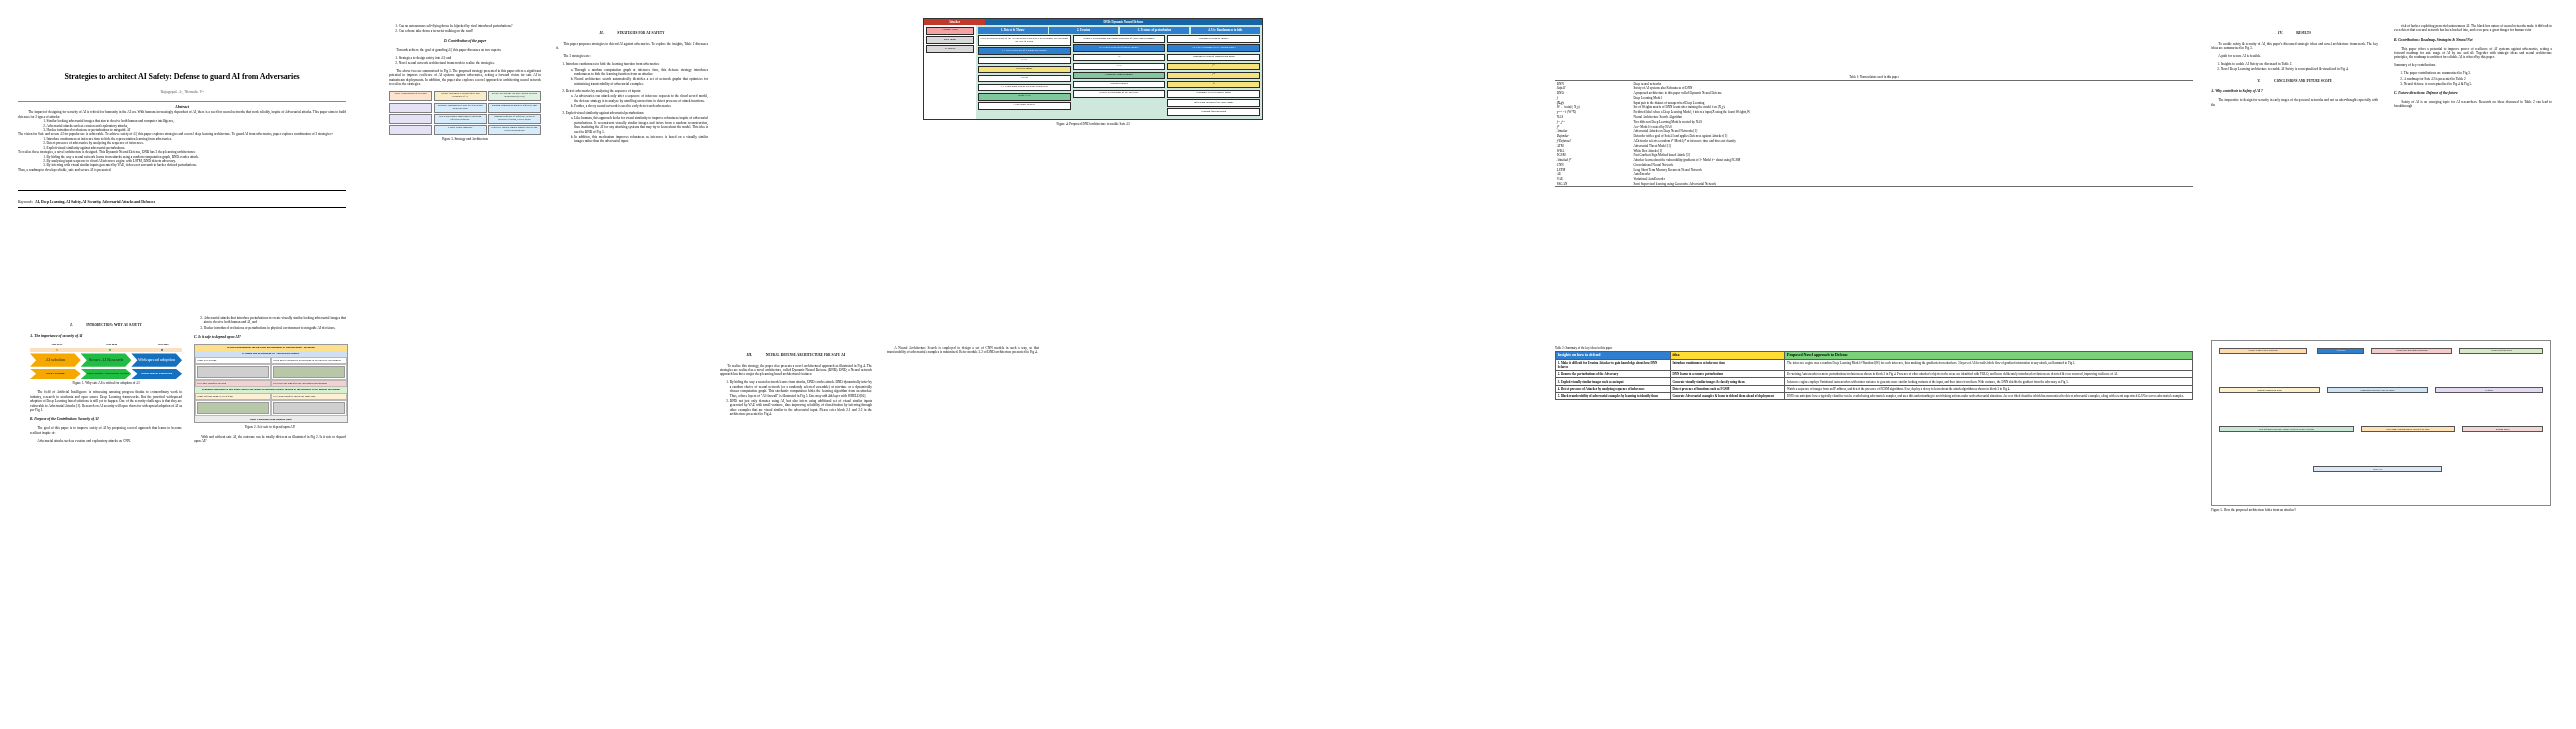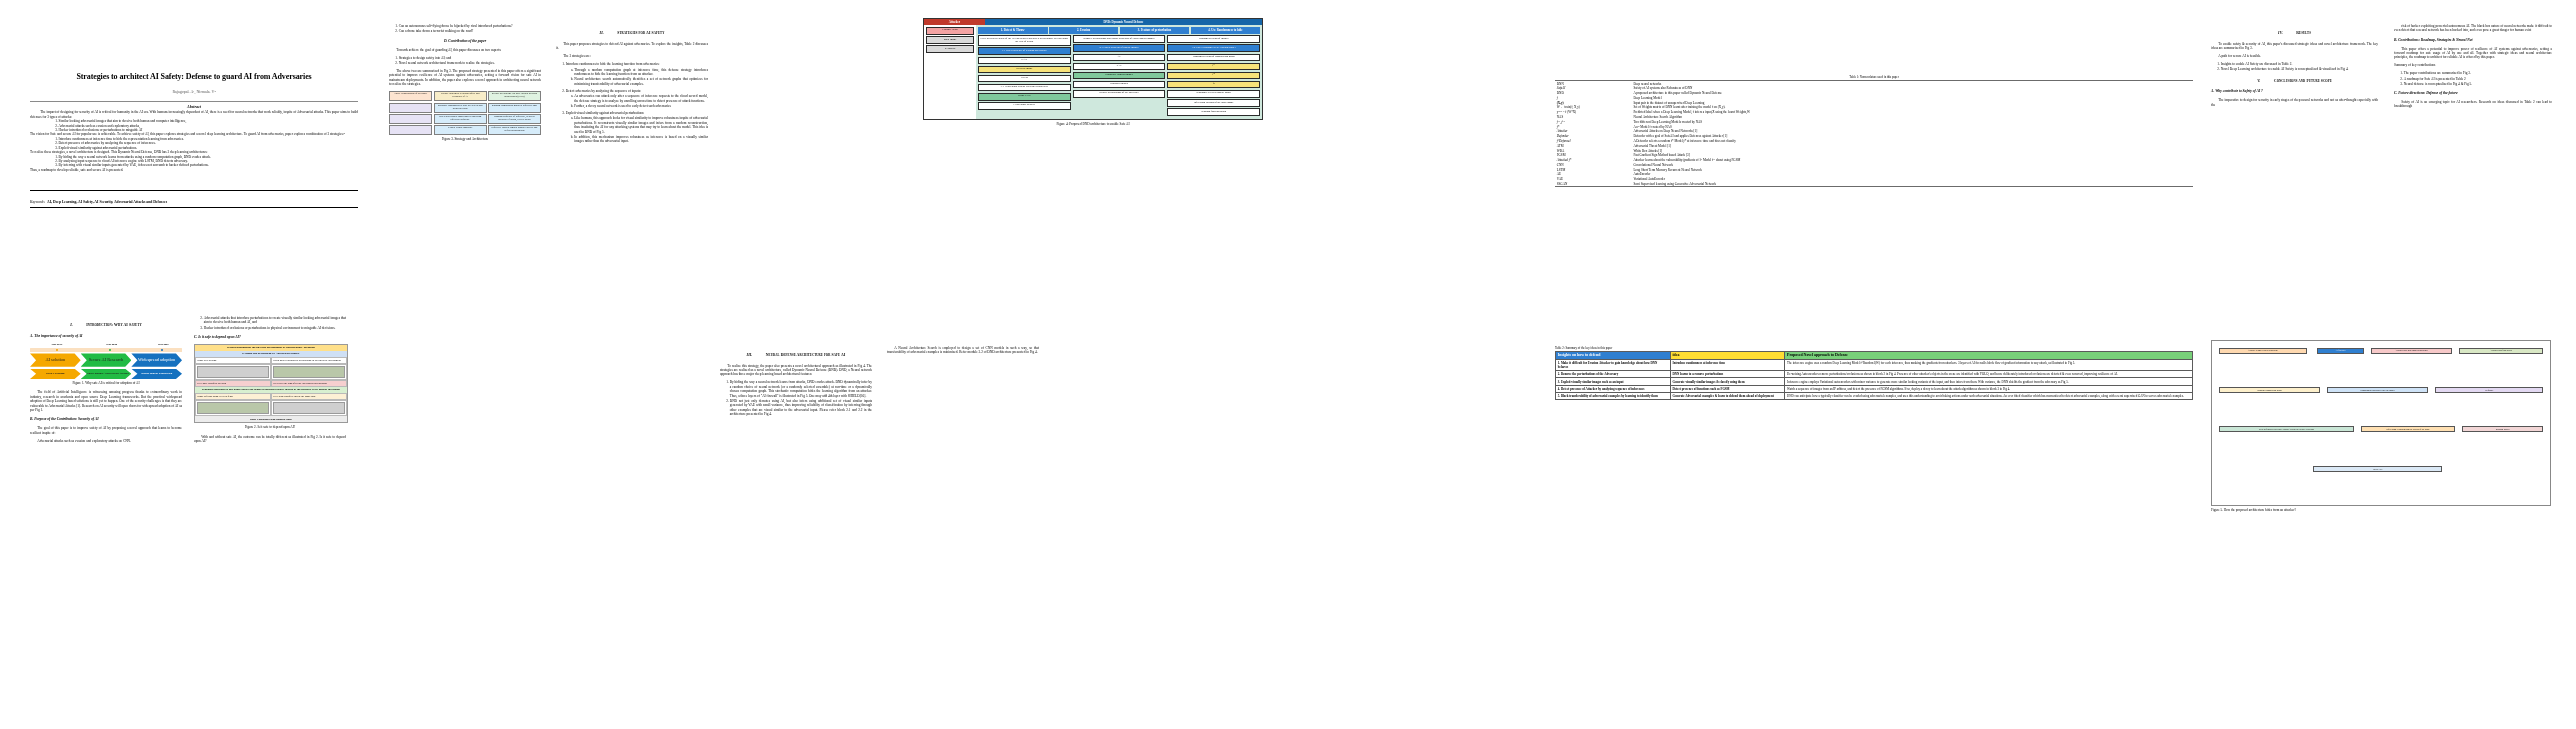--- a/index.html
+++ b/index.html
@@ -1,20 +1,20 @@
 <!DOCTYPE html>
 <html style="font-size:9.7px"><head>
 <meta charset="utf-8">
 <style>
   html,body{margin:0;padding:0;background:#ffffff;}
   body{width:2576px;height:729px;font-family:"Liberation Serif",serif;color:#000;overflow:hidden;}
   .page{position:relative;width:2576px;height:729px;}
 
   
-  .titleblock{position:absolute;left:30px;top:72px;width:328px;text-align:center;}
+  .titleblock{position:absolute;left:18px;top:72px;width:328px;text-align:center;}
   .paper-title{font-size:8px;font-weight:bold;letter-spacing:-0.1px;}
   .authors{font-size:4px;color:#5c5c5c;margin-top:8px;}
   .rule{border-top:0.7px solid #8a8a8a;margin-top:7.3px;}
   .abs-h{font-size:4px;font-weight:bold;font-style:italic;text-align:center;margin-top:1.8px;}
 
   .abstract{font-size:3.4px;line-height:1.3;text-align:justify;margin-top:1.2px;}
   .abstract p{margin:0;text-indent:10.3px;}
   .abstract .nind{text-indent:0;}
   .abstract ol{margin:0;padding-left:28.6px;list-style:decimal;}
   .abstract ol li{text-align:left;}

